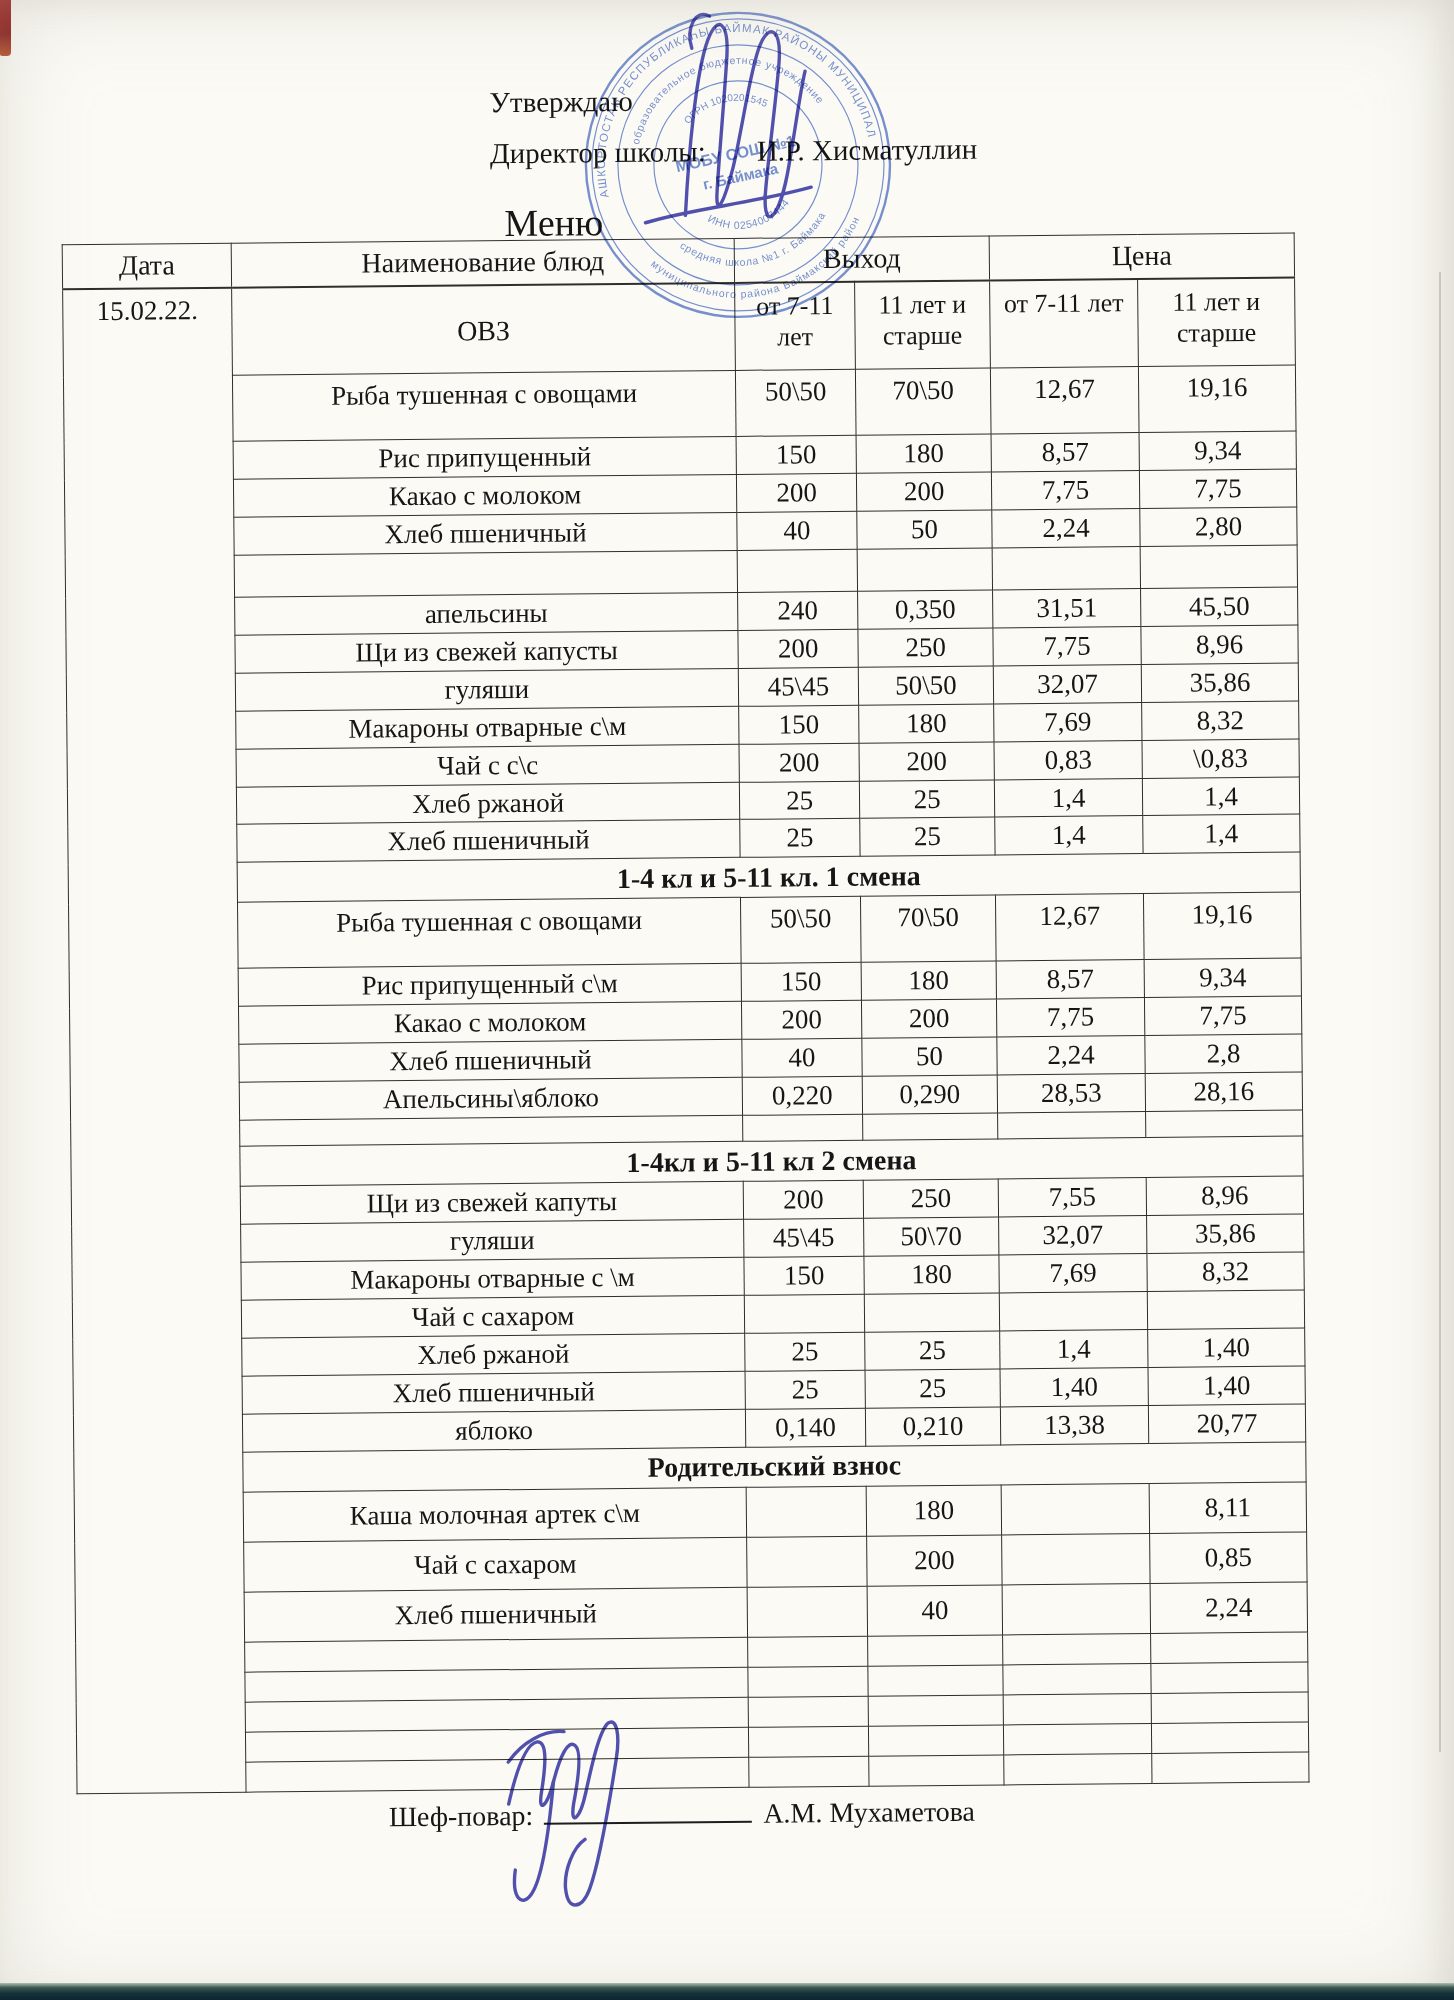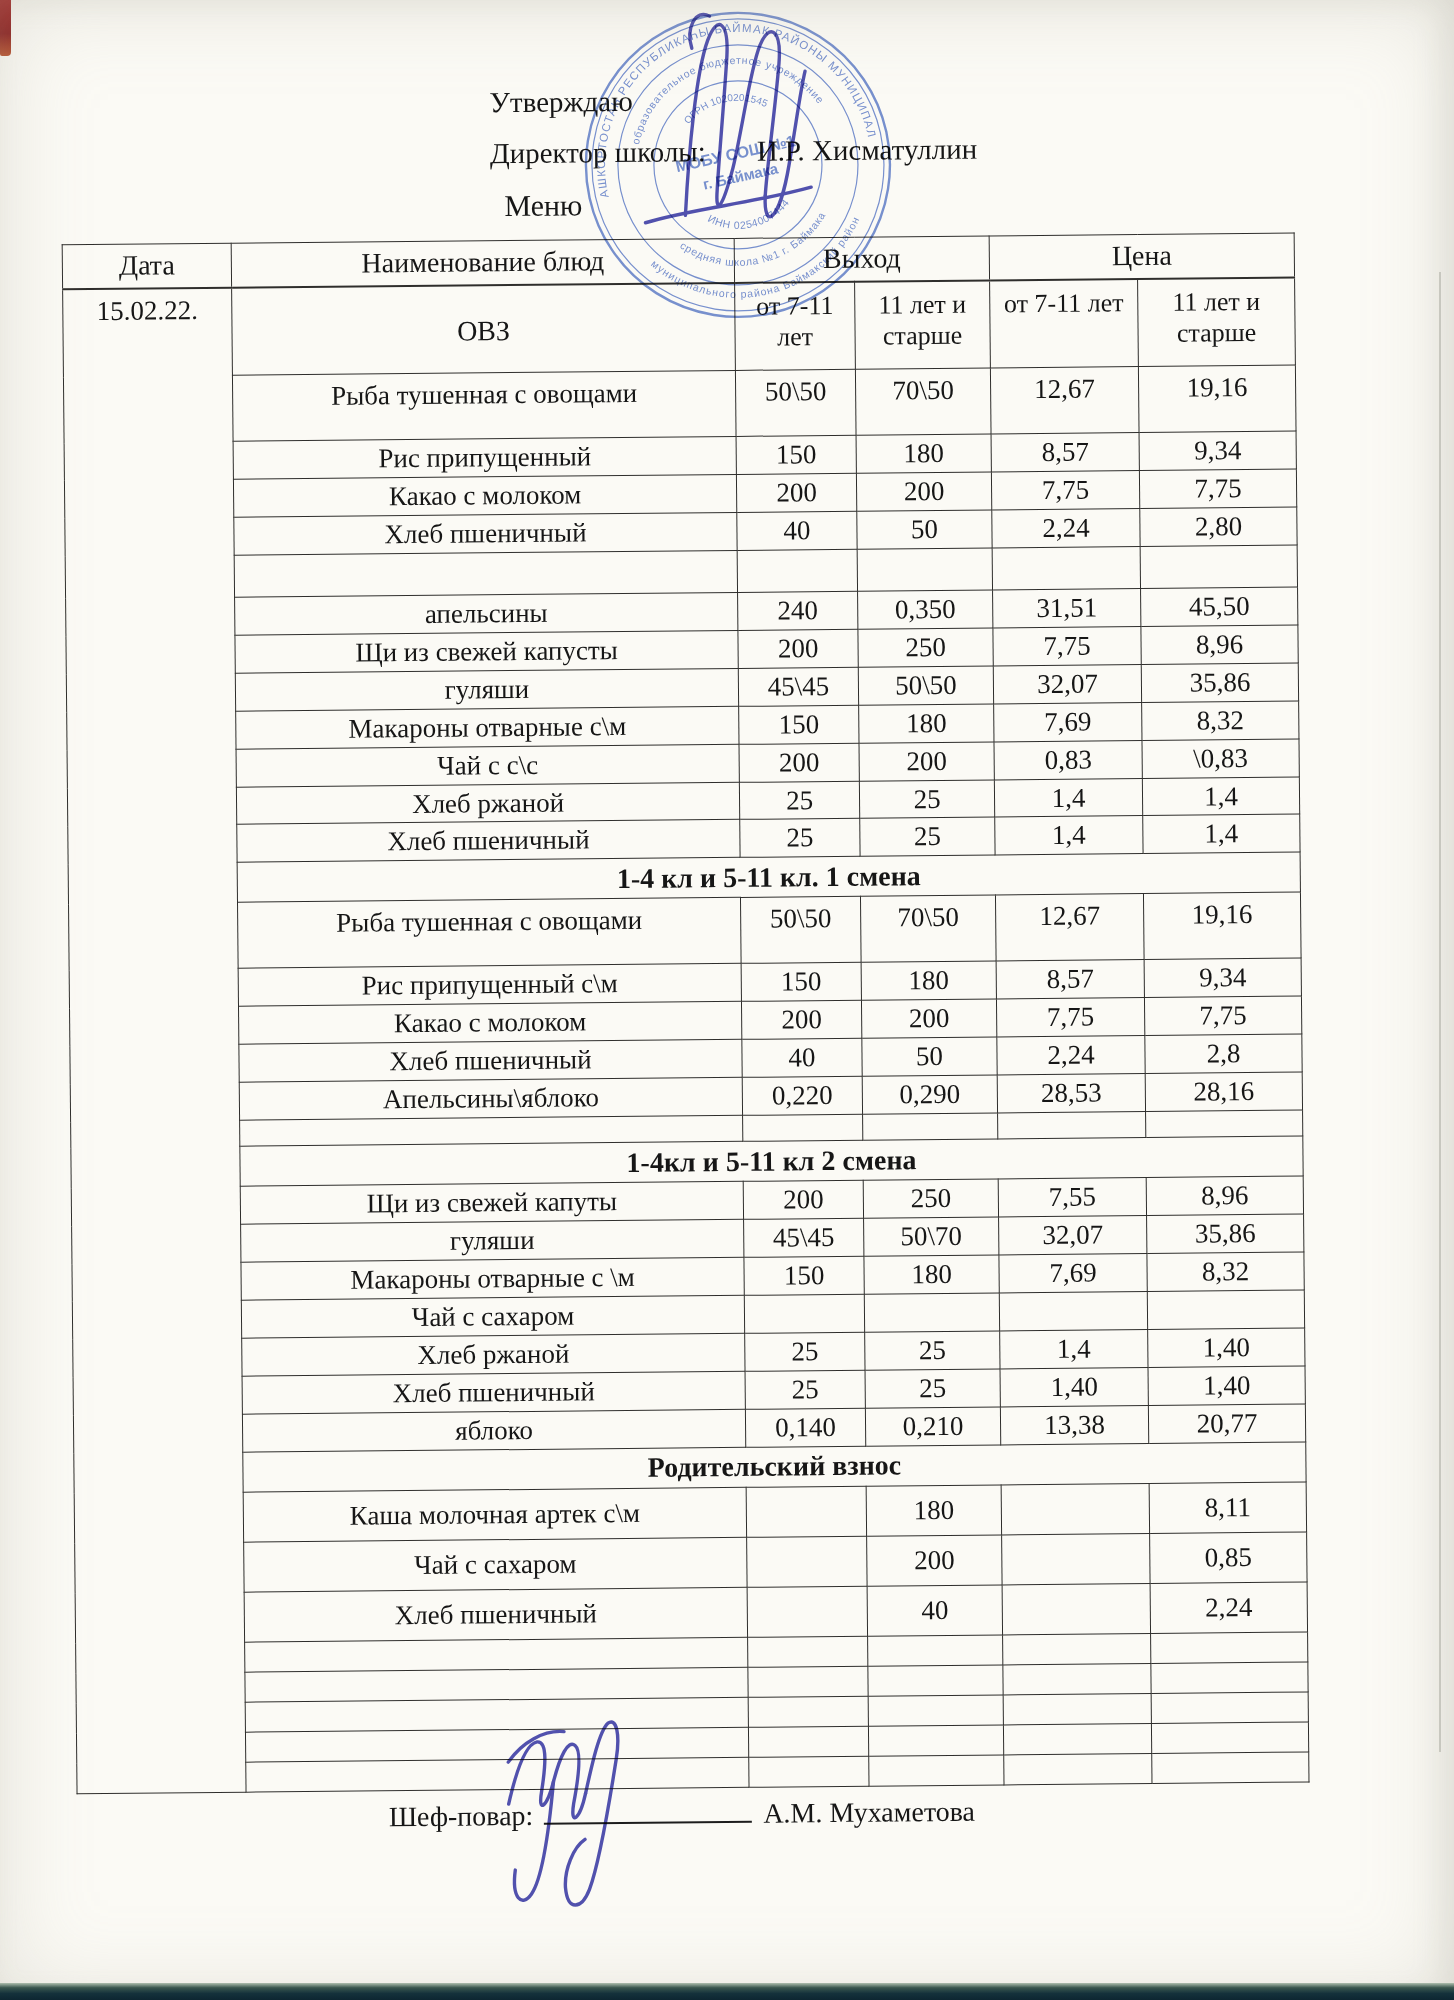--- a/index.html
+++ b/index.html
@@ -9,21 +9,21 @@
     font-family:"Liberation Serif","DejaVu Serif",serif;
     color:#161616;
   }
   .paper-shade{position:absolute;inset:0;pointer-events:none;z-index:6;
     box-shadow:inset 0 0 90px rgba(170,164,148,.28), inset -12px 0 30px rgba(160,160,150,.18);}
   .tilt{position:absolute;inset:0;transform:rotate(-0.55deg);transform-origin:50% 45%;}
   
   .approve{position:absolute;left:497px;top:84px;font-size:29px;}
   .director-row{position:absolute;left:497px;top:135px;font-size:29px;}
   .director-name{position:absolute;left:764px;top:135px;font-size:29px;}
-  .menu-title{position:absolute;left:511px;top:187px;font-size:30px;}
+  .menu-title{position:absolute;left:511px;top:199px;font-size:38px;}
   
   .table-wrap{position:absolute;left:68px;top:238px;width:1232px;}
   table{border-collapse:collapse;width:1232px;table-layout:fixed;}
   td{border:1.6px solid #2f2e2c;text-align:center;vertical-align:middle;
      font-size:26px;padding:2px 4px;box-sizing:border-box;overflow:hidden;line-height:1.22;}
   .r-h td{height:44px;font-size:28px;border-bottom-width:2.6px;}
   .r-sub td{height:88px;vertical-align:top;padding-top:7px;font-size:26px;}
   .c-date{vertical-align:top !important;padding-top:5px !important;font-size:27px !important;}
   .c-group{vertical-align:middle !important;font-size:28px !important;}
   .r-tall td{height:66px;vertical-align:top;padding-top:5px;}

